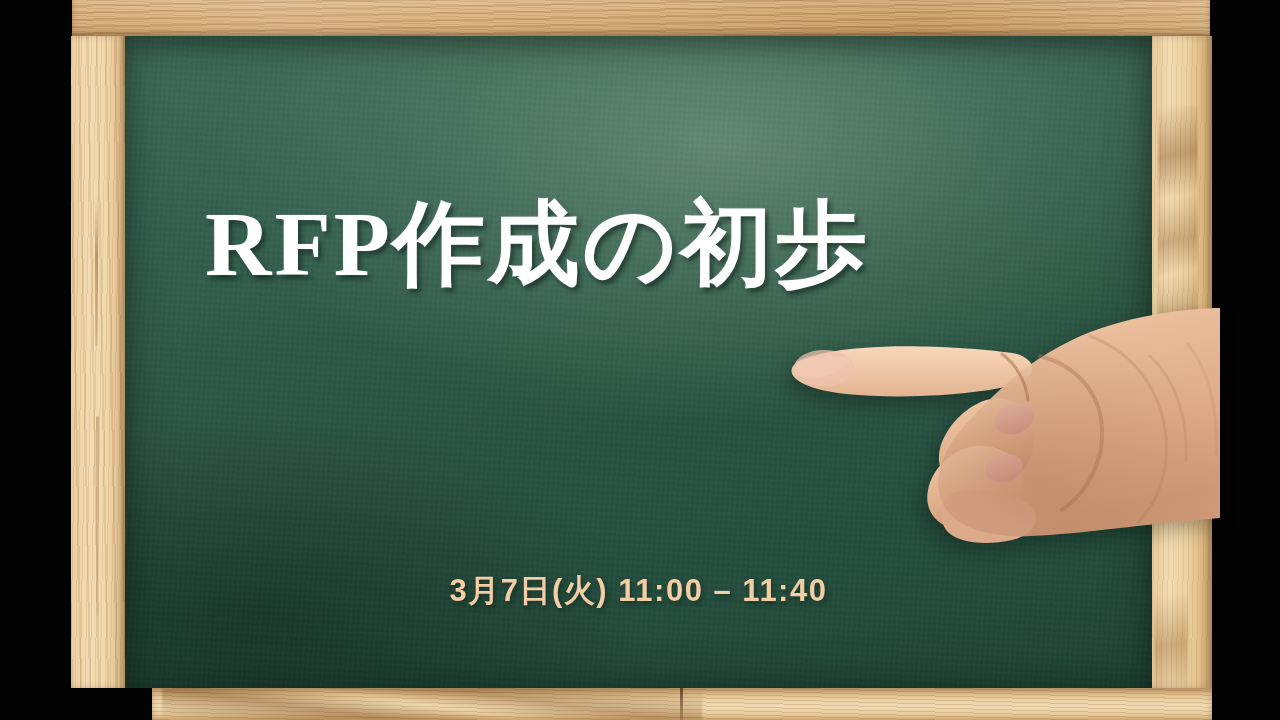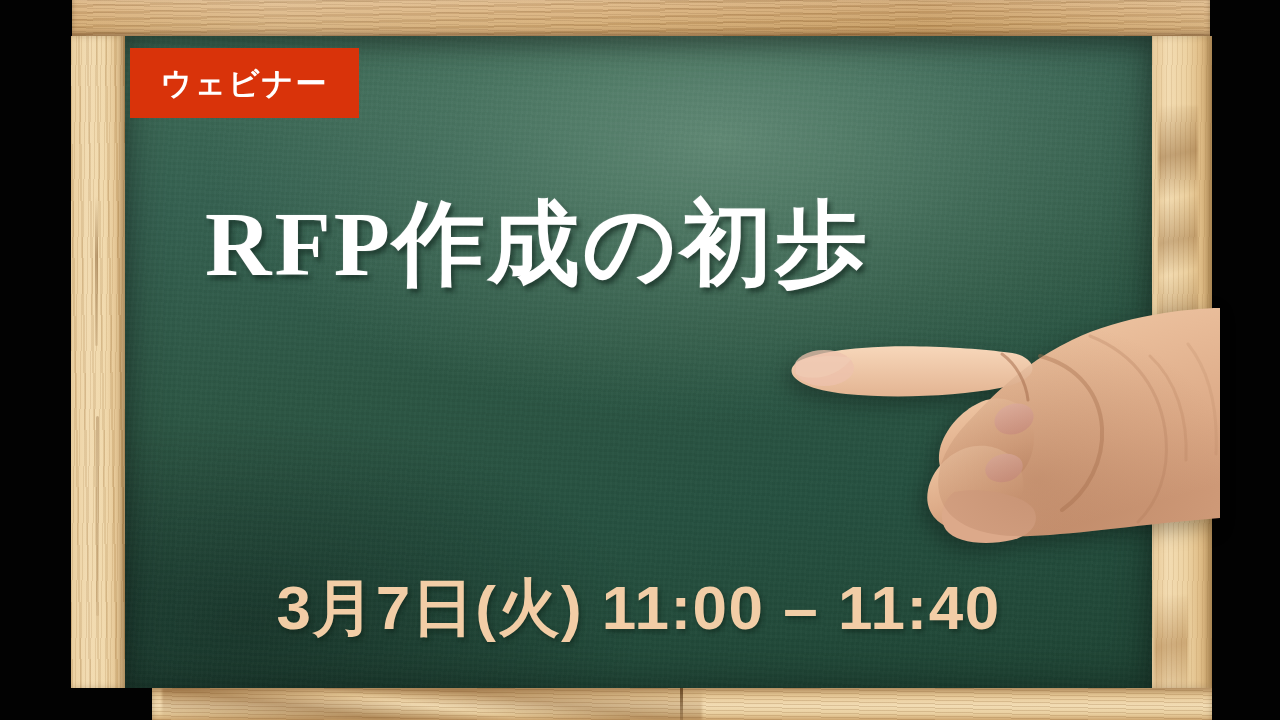--- a/index.html
+++ b/index.html
@@ -192,21 +192,21 @@
     white-space:nowrap;
     text-shadow: 2px 3px 5px rgba(8,26,18,0.55);
   }
   .datetime{
     position:absolute;
     left:0; top:538px; width:1027px;
     text-align:center;
     color:#f2cda6;
     font-family:"Liberation Sans","DejaVu Sans",sans-serif;
     font-weight:700;
-    font-size:62px;
+    font-size:31px;
     letter-spacing:1.5px;
     line-height:1.1;
     white-space:nowrap;
     text-shadow: 2px 3px 5px rgba(8,26,18,0.45);
   }
 
   
   .hand{
     position:absolute;
     left:790px; top:296px;
@@ -230,23 +230,20 @@
     <div class="grain-a"></div>
     <div class="grain-b"></div>
   </div>
   <div class="frame-bottom">
     <div class="swirl"></div>
     <div class="split"></div>
   </div>
 
   <div class="board"></div>
 
-  <div class="badge">
-    <span class="badge-text">ウェビナー</span>
-  </div>
 
   <div class="headline-wrap">
     <div class="title">RFP作成の初歩</div>
     <div class="datetime">3月7日(火) 11:00 – 11:40</div>
   </div>
 
   <div class="hand">
     <svg viewBox="0 0 430 250" xmlns="http://www.w3.org/2000/svg" aria-hidden="true">
       <defs>
         <linearGradient id="skin" x1="0" y1="0" x2="0.35" y2="1">

